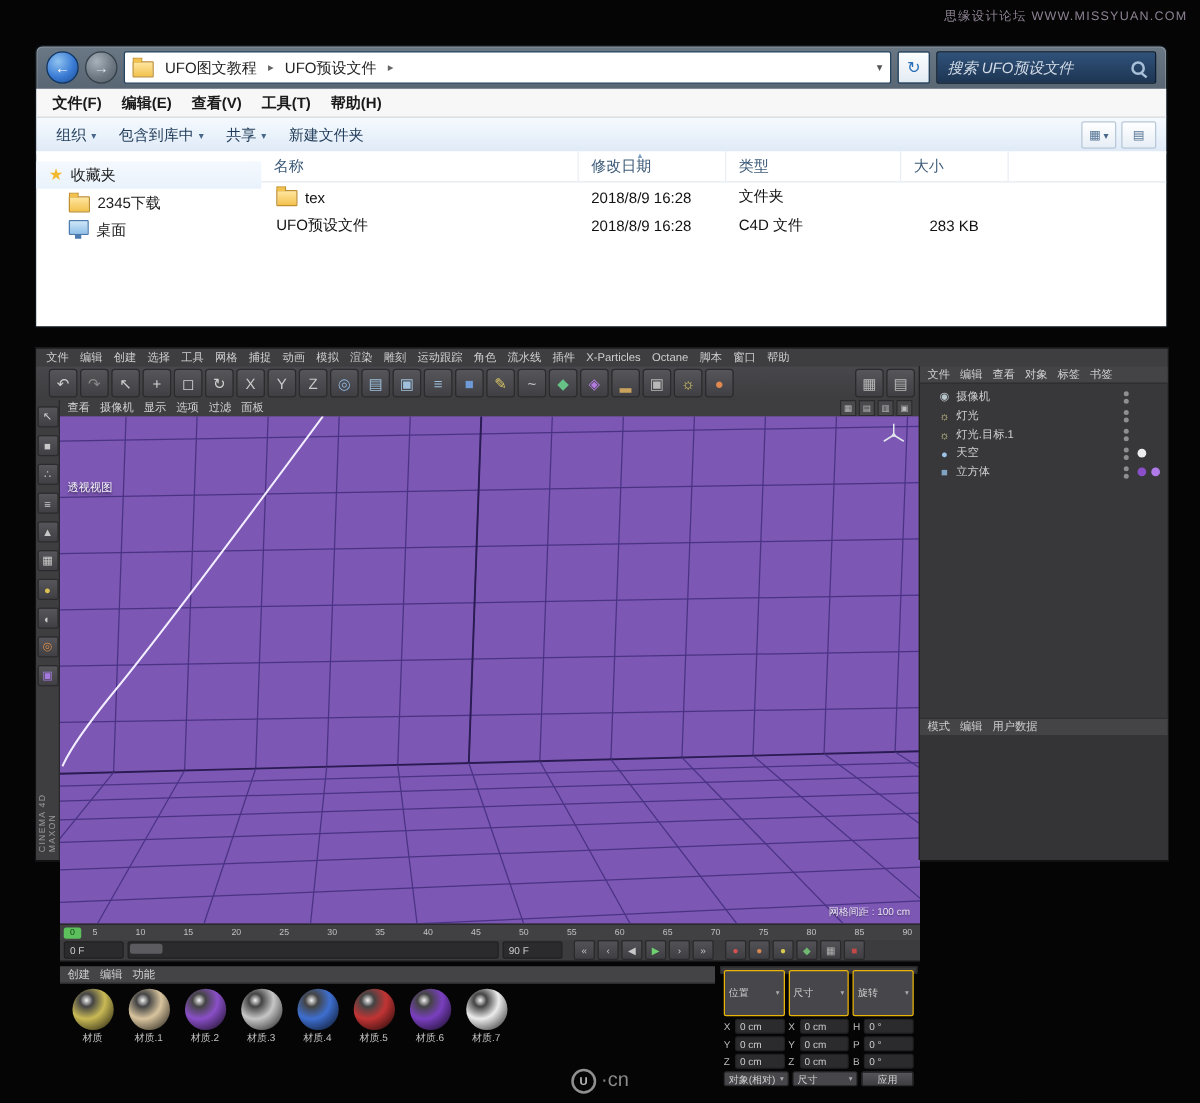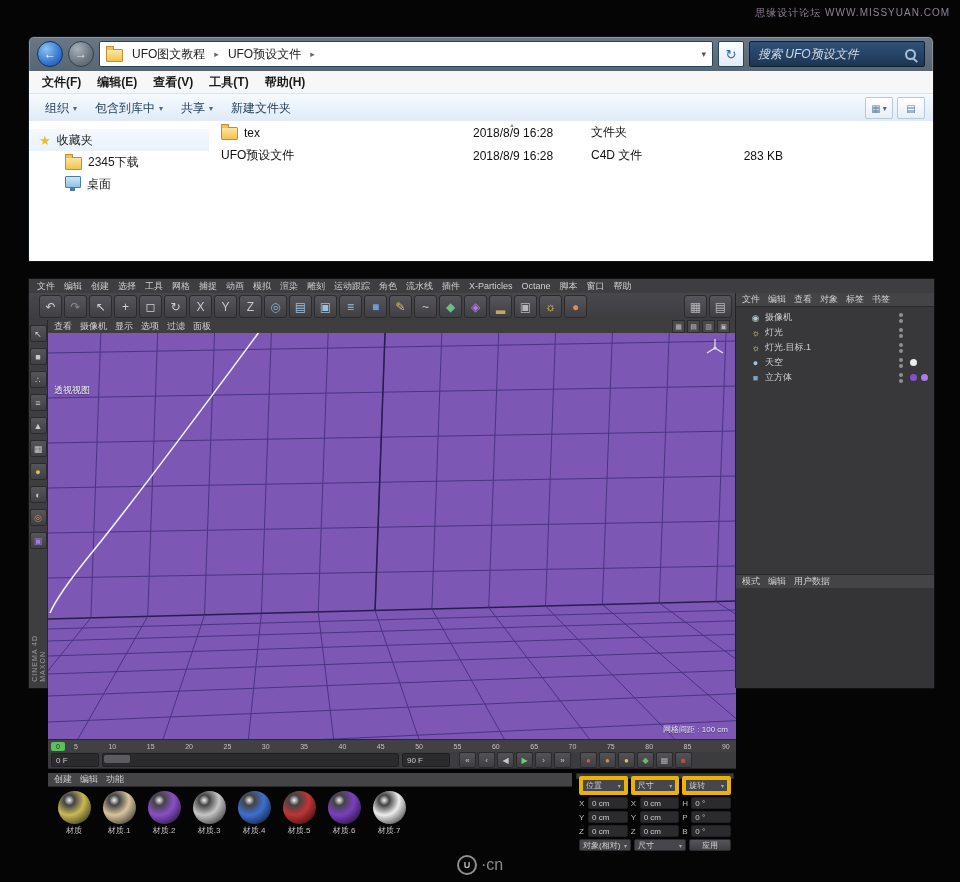--- a/index.html
+++ b/index.html
@@ -37,21 +37,21 @@
   .x-cmditems{display:flex;align-items:center;gap:2px;}
   .cmd-item{display:flex;align-items:center;gap:4px;padding:3px 8px;border-radius:2px;}
   .cmd-arrow{font-size:8px;color:#46678a;}
   .x-cmdright{margin-left:auto;display:flex;gap:4px;}
   .x-viewbtn{width:26px;height:20px;background:linear-gradient(#fff,#e7eef6);border:1px solid #b9c8d8;border-radius:2px;
              display:flex;align-items:center;justify-content:center;color:#5a7a9a;font-size:10px;gap:2px;}
   .x-body{position:absolute;left:0;right:0;top:84px;bottom:0;background:#fff;display:flex;border-radius:0;}
   .x-side{width:180px;padding-top:8px;font-size:12px;color:#1a1a1a;flex:none;}
   .x-fav{display:flex;align-items:center;gap:6px;height:22px;padding-left:10px;background:linear-gradient(#f4f9fe,#e9f2fb);}
   .x-star{color:#f2b92e;font-size:13px;}
-  .x-sideitem{display:flex;align-items:center;gap:6px;height:22px;padding-left:36px;}
+  .x-sideitem{display:flex;align-items:center;gap:6px;height:22px;padding-left:26px;}
   .x-list{flex:1;position:relative;font-size:12px;}
   .x-headers{display:grid;grid-template-columns:254px 118px 140px 86px 1fr;height:24px;border-bottom:1px solid #e4eaf1;color:#3c5a78;}
   .x-h{display:flex;align-items:center;padding-left:10px;border-right:1px solid #e9eef4;}
   .x-sort{position:absolute;left:300px;top:1px;font-size:6px;color:#7a9cc0;}
   .x-rows{}
   .x-row{display:grid;grid-template-columns:254px 118px 140px 86px 1fr;height:23px;align-items:center;color:#111;}
   .x-cell-name{display:flex;align-items:center;gap:6px;padding-left:12px;}
   .x-cell{padding-left:10px;}
   .x-cell-size{text-align:right;padding-right:24px;}
   
@@ -126,22 +126,22 @@
   .c-mats{position:absolute;left:19px;top:494px;width:524px;bottom:0;background:#39393c;}
   .mat-row{display:flex;gap:5px;padding:4px 0 0 6px;}
   .mat{width:40px;display:flex;flex-direction:column;align-items:center;gap:1px;flex:none;}
   .mat-ball{width:33px;height:33px;border-radius:50%;
             background:radial-gradient(circle at 34% 28%,rgba(255,255,255,.95) 0%,rgba(255,255,255,.25) 16%,var(--mc,#888) 46%,rgba(0,0,0,.65) 105%);}
   .mat-label{font-size:8px;color:#c2c2c2;}
   .c-coords{position:absolute;left:547px;top:494px;right:200px;bottom:0;background:#3b3b3e;border:1px solid #29292b;
             display:flex;flex-direction:column;padding:2px;gap:2px;font-size:8px;box-sizing:border-box;}
   .coord-grid{display:flex;gap:3px;flex:1;}
   .coord-col{flex:1;display:flex;flex-direction:column;gap:2px;}
-  .coord-title{height:11px;background:#47474b;border:4px solid #eab308;border-radius:2px;display:flex;align-items:center;
-               justify-content:space-between;padding:0 3px;}
+  .coord-title{height:11px;background:#47474b;border:1px solid #eab308;border-radius:2px;display:flex;align-items:center;
+               justify-content:space-between;padding:12px 3px;}
   .sel-arr{font-size:6px;color:#aaa;}
   .coord-row{display:flex;align-items:center;gap:2px;}
   .cl{width:7px;color:#bdbdbd;}
   .cf{flex:1;height:10px;background:#2b2b2d;border:1px solid #202022;border-radius:2px;display:flex;align-items:center;
       padding:0 3px;color:#ccc;}
   .coord-foot{display:flex;gap:3px;height:12px;}
   .coord-sel{flex:1;background:#47474b;border:1px solid #2a2a2c;border-radius:2px;display:flex;align-items:center;
              justify-content:space-between;padding:0 3px;}
   .coord-apply{width:40px;background:linear-gradient(#55555a,#3f3f43);border:1px solid #2a2a2c;border-radius:2px;
                display:flex;align-items:center;justify-content:center;color:#d6d6d6;}
@@ -241,20 +241,27 @@
 
             <div class="x-sideitem">
               <span class="icx desktop"></span>
               <span>桌面</span>
             </div>
 
           </div>
       </div>
       <div class="x-list">
         <span class="x-sort">▲</span>
+        <div class="x-headers">
+
+        <div class="x-h">名称</div>
+            <div class="x-h">修改日期</div>
+            <div class="x-h">类型</div>
+            <div class="x-h">大小</div>
+          </div>
         <div class="x-rows">
 
             <div class="x-row">
               <div class="x-cell-name">
                 <span class="icx folder"></span>
                 <span>tex</span>
               </div>
               <div class="x-cell">2018/8/9 16:28</div>
               <div class="x-cell">文件夹</div>
               <div class="x-cell-size"></div>

